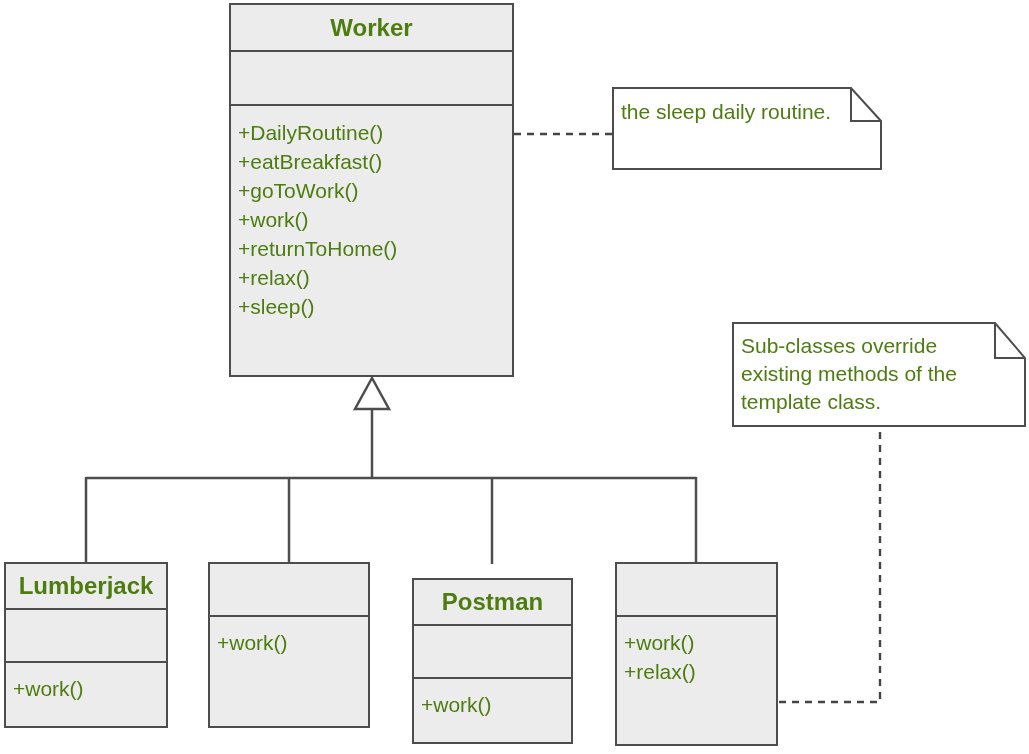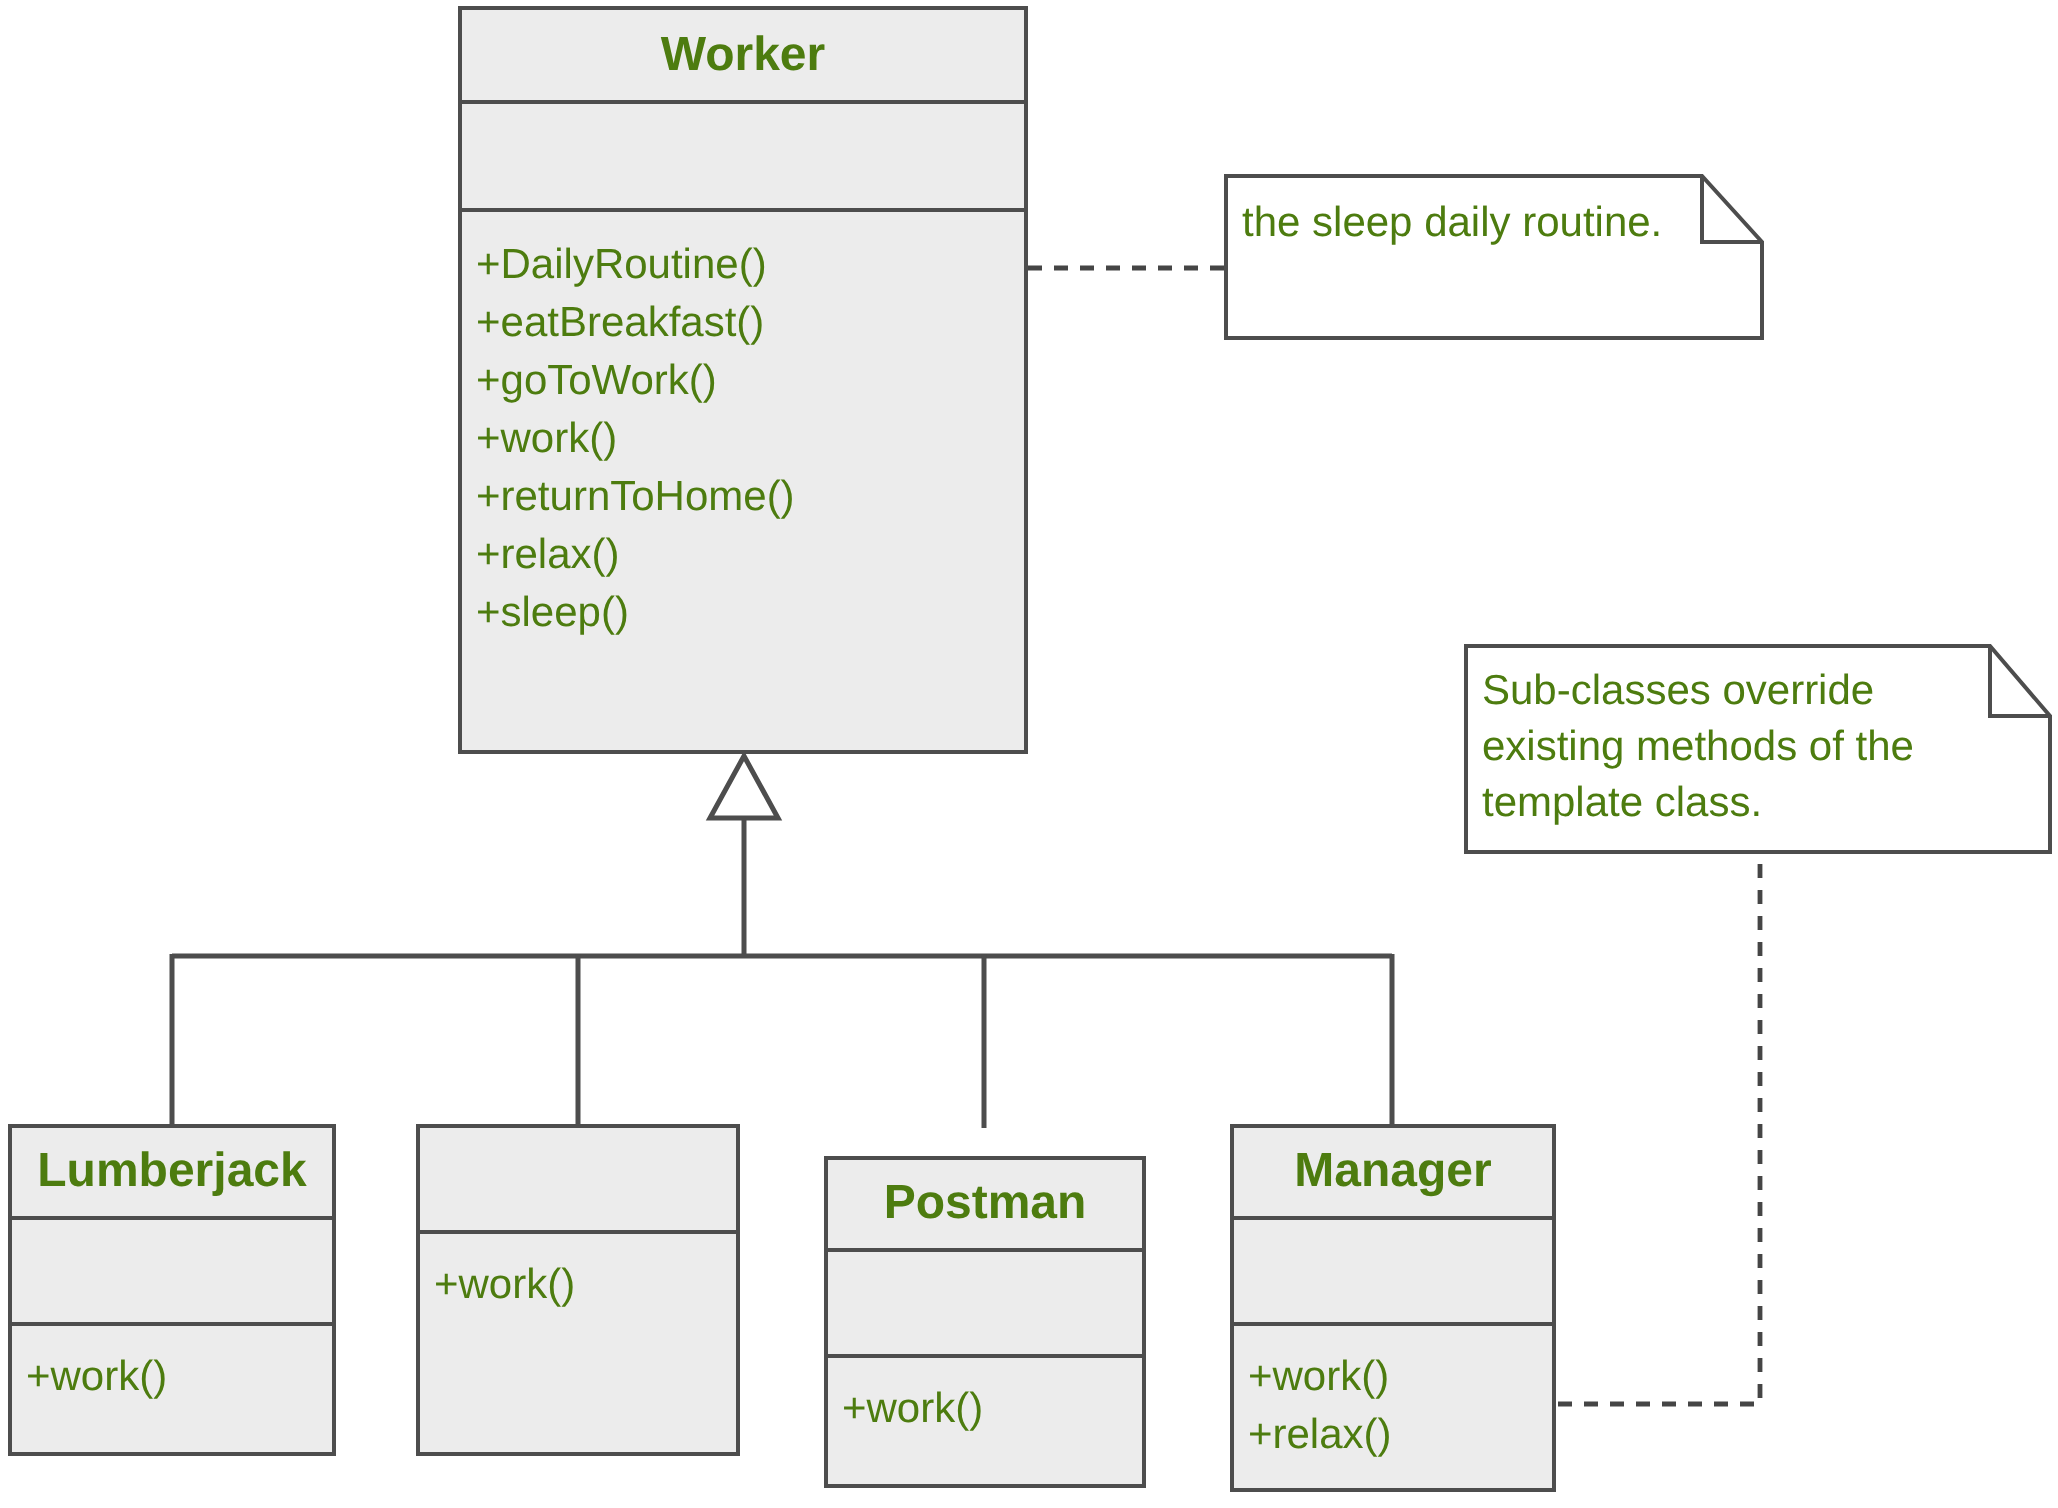--- a/index.html
+++ b/index.html
@@ -105,21 +105,20 @@
 
   <div class="uml-class" style="left:412px; top:578px; width:161px; height:166px;">
     <div class="uml-title" style="height:44px;">Postman</div>
     <div class="uml-attrs" style="height:51px;"></div>
     <div class="uml-methods" style="padding-top:11px;">
       <div class="method-line">+work()</div>
     </div>
   </div>
 
   <div class="uml-class" style="left:615px; top:562px; width:163px; height:184px;">
-    <div class="uml-title" style="height:44px;">Manager</div>
     <div class="uml-attrs" style="height:51px;"></div>
     <div class="uml-methods" style="padding-top:11px;">
       <div class="method-line">+work()</div>
       <div class="method-line">+relax()</div>
     </div>
   </div>
 
   <div class="note" style="left:612px; top:87px; width:271px; height:84px;">
     <svg width="271" height="84" viewBox="0 0 271 84">
       <polygon points="1,1 239,1 269,34 269,82 1,82" fill="#ffffff" stroke="#4d4d4d" stroke-width="2"></polygon>

